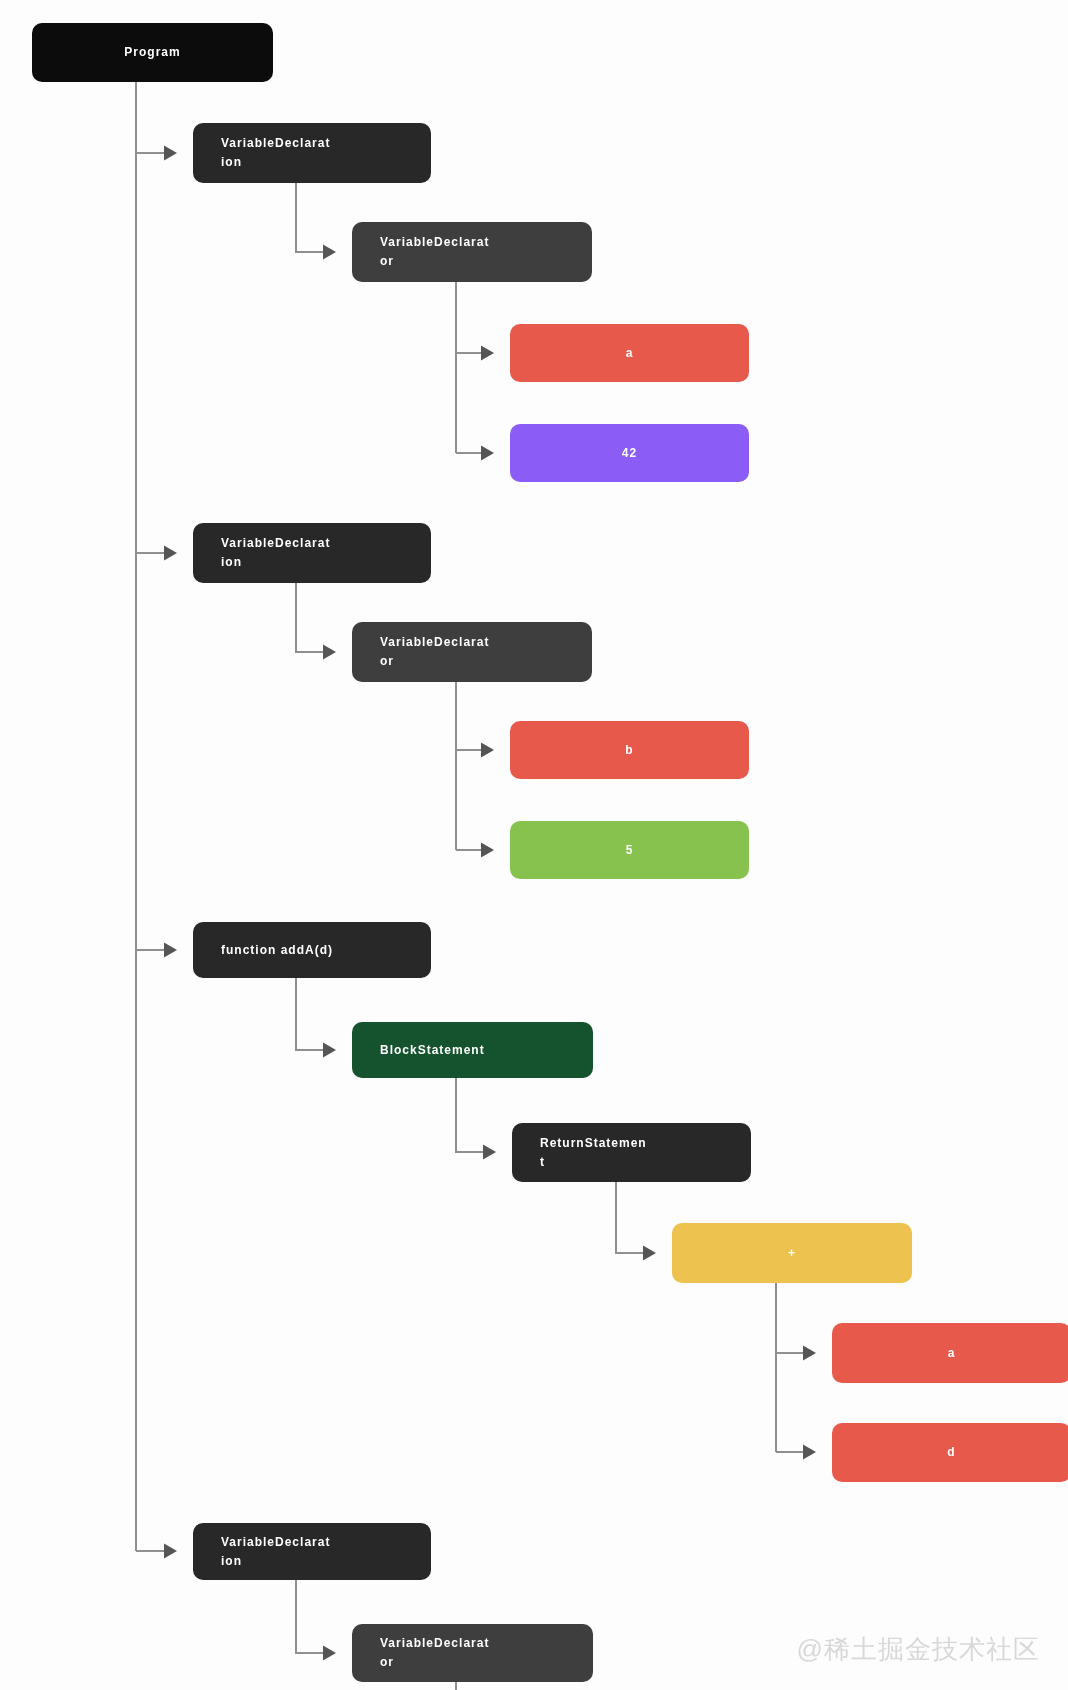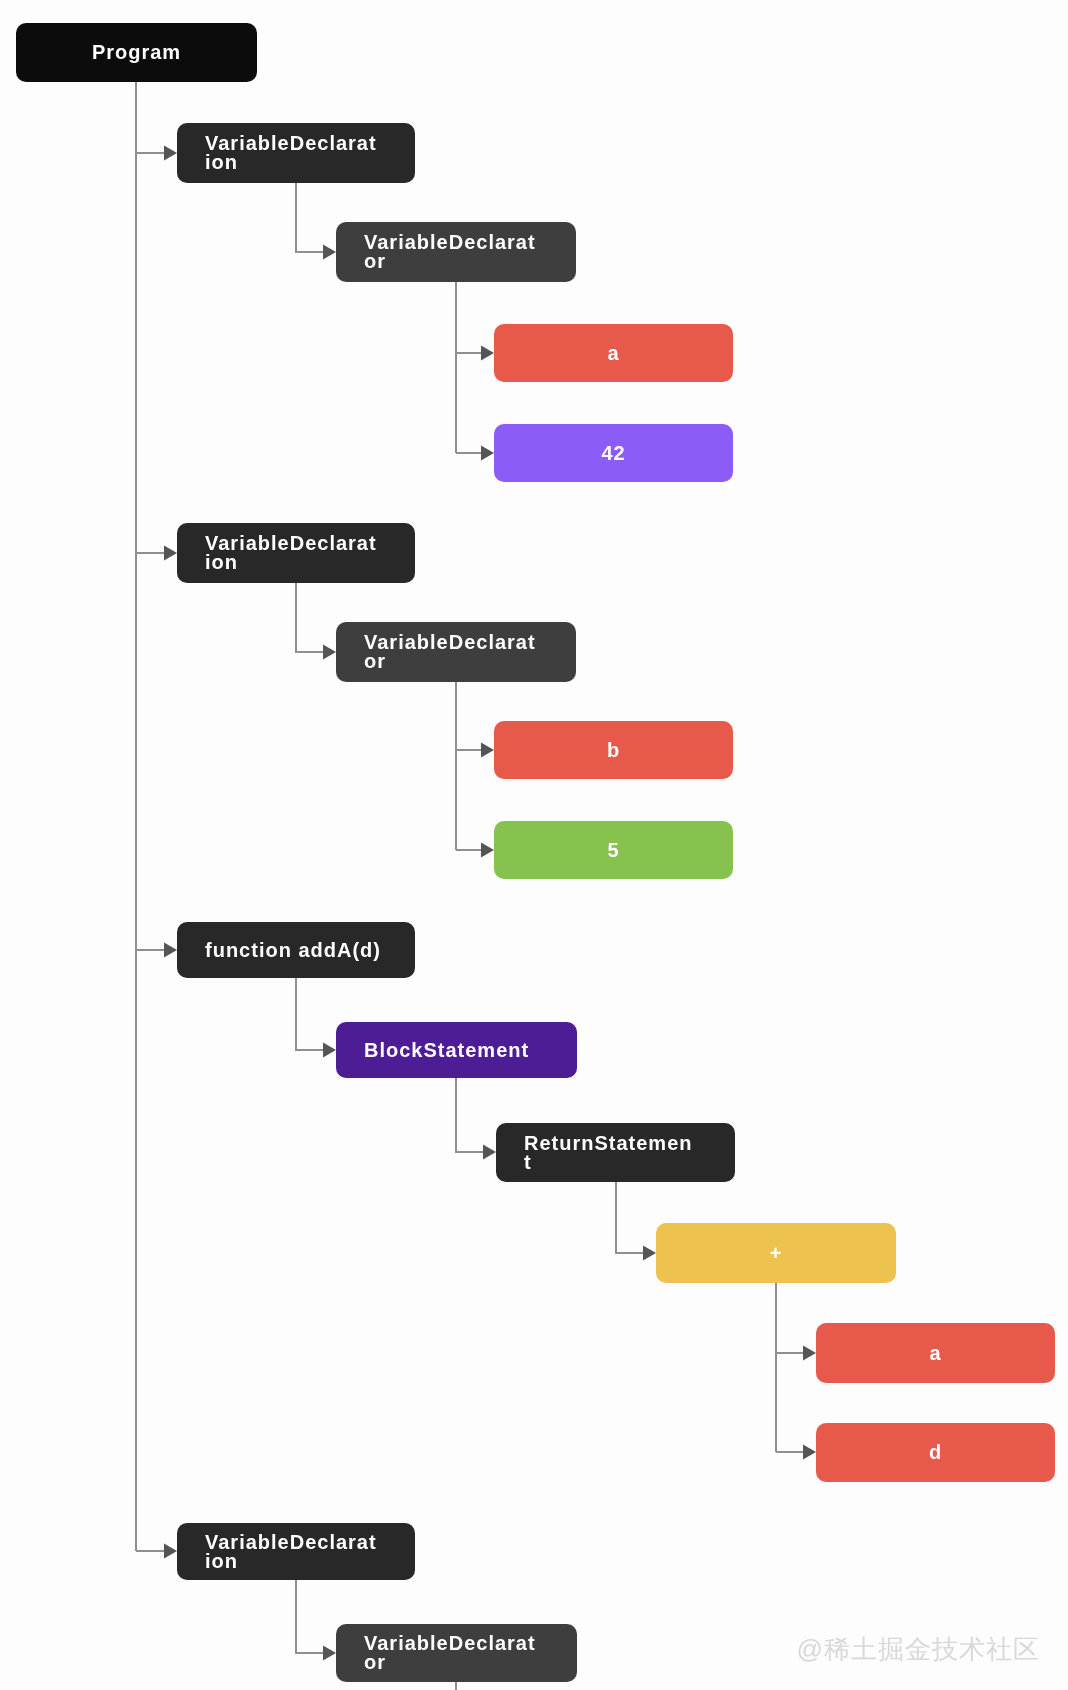--- a/index.html
+++ b/index.html
@@ -13,31 +13,32 @@
   #connectors{
     position:absolute;left:0;top:0;width:1068px;height:1690px;
     pointer-events:none;
   }
   .node{
     position:absolute;
     box-sizing:border-box;
     border-radius:10px;
     color:#ffffff;
     font-weight:bold;
-    font-size:20px;
+    font-size:12px;
     line-height:19px;
     letter-spacing:1px;
     display:flex;
     flex-direction:column;
     justify-content:center;
     align-items:flex-start;
     text-align:left;
     padding:0 28px;
     white-space:pre-line;
     cursor:pointer;
+    margin-left:16px;
   }
   .node.center{
     align-items:center;
     text-align:center;
     padding:0 10px;
   }
   #watermark{
     position:absolute;
     right:28px;
     top:1632px;
@@ -106,21 +107,21 @@
   <div class="node center" style="left: 494px; top: 424px; width: 239px; height: 58px; background-color: #8b5cf6;">42</div>
 
   <div class="node" style="left: 177px; top: 523px; width: 238px; height: 60px; background-color: rgb(40, 40, 40);">VariableDeclarat
 ion</div>
   <div class="node" style="left: 336px; top: 622px; width: 240px; height: 60px; background-color: rgb(62, 62, 62);">VariableDeclarat
 or</div>
   <div class="node center" style="left: 494px; top: 721px; width: 239px; height: 58px; background-color: rgb(231, 89, 75);">b</div>
   <div class="node center" style="left: 494px; top: 821px; width: 239px; height: 58px; background-color: rgb(135, 194, 79);">5</div>
 
   <div class="node" style="left: 177px; top: 922px; width: 238px; height: 56px; background-color: rgb(40, 40, 40);">function addA(d)</div>
-  <div class="node" style="left: 336px; top: 1022px; width: 241px; height: 56px; background-color: #4c1d95;">BlockStatement</div>
+  <div class="node" style="left: 336px; top: 1022px; width: 241px; height: 56px; background-color: #14532d;">BlockStatement</div>
   <div class="node" style="left: 496px; top: 1123px; width: 239px; height: 59px; background-color: rgb(40, 40, 40);">ReturnStatemen
 t</div>
   <div class="node center" style="left: 656px; top: 1223px; width: 240px; height: 60px; background-color: rgb(238, 194, 78);">+</div>
   <div class="node center" style="left: 816px; top: 1323px; width: 239px; height: 60px; background-color: rgb(231, 89, 75);">a</div>
   <div class="node center" style="left: 816px; top: 1423px; width: 239px; height: 59px; background-color: rgb(231, 89, 75);">d</div>
 
   <div class="node" style="left: 177px; top: 1523px; width: 238px; height: 57px; background-color: rgb(40, 40, 40);">VariableDeclarat
 ion</div>
   <div class="node" style="left: 336px; top: 1624px; width: 241px; height: 58px; background-color: rgb(62, 62, 62);">VariableDeclarat
 or</div>

